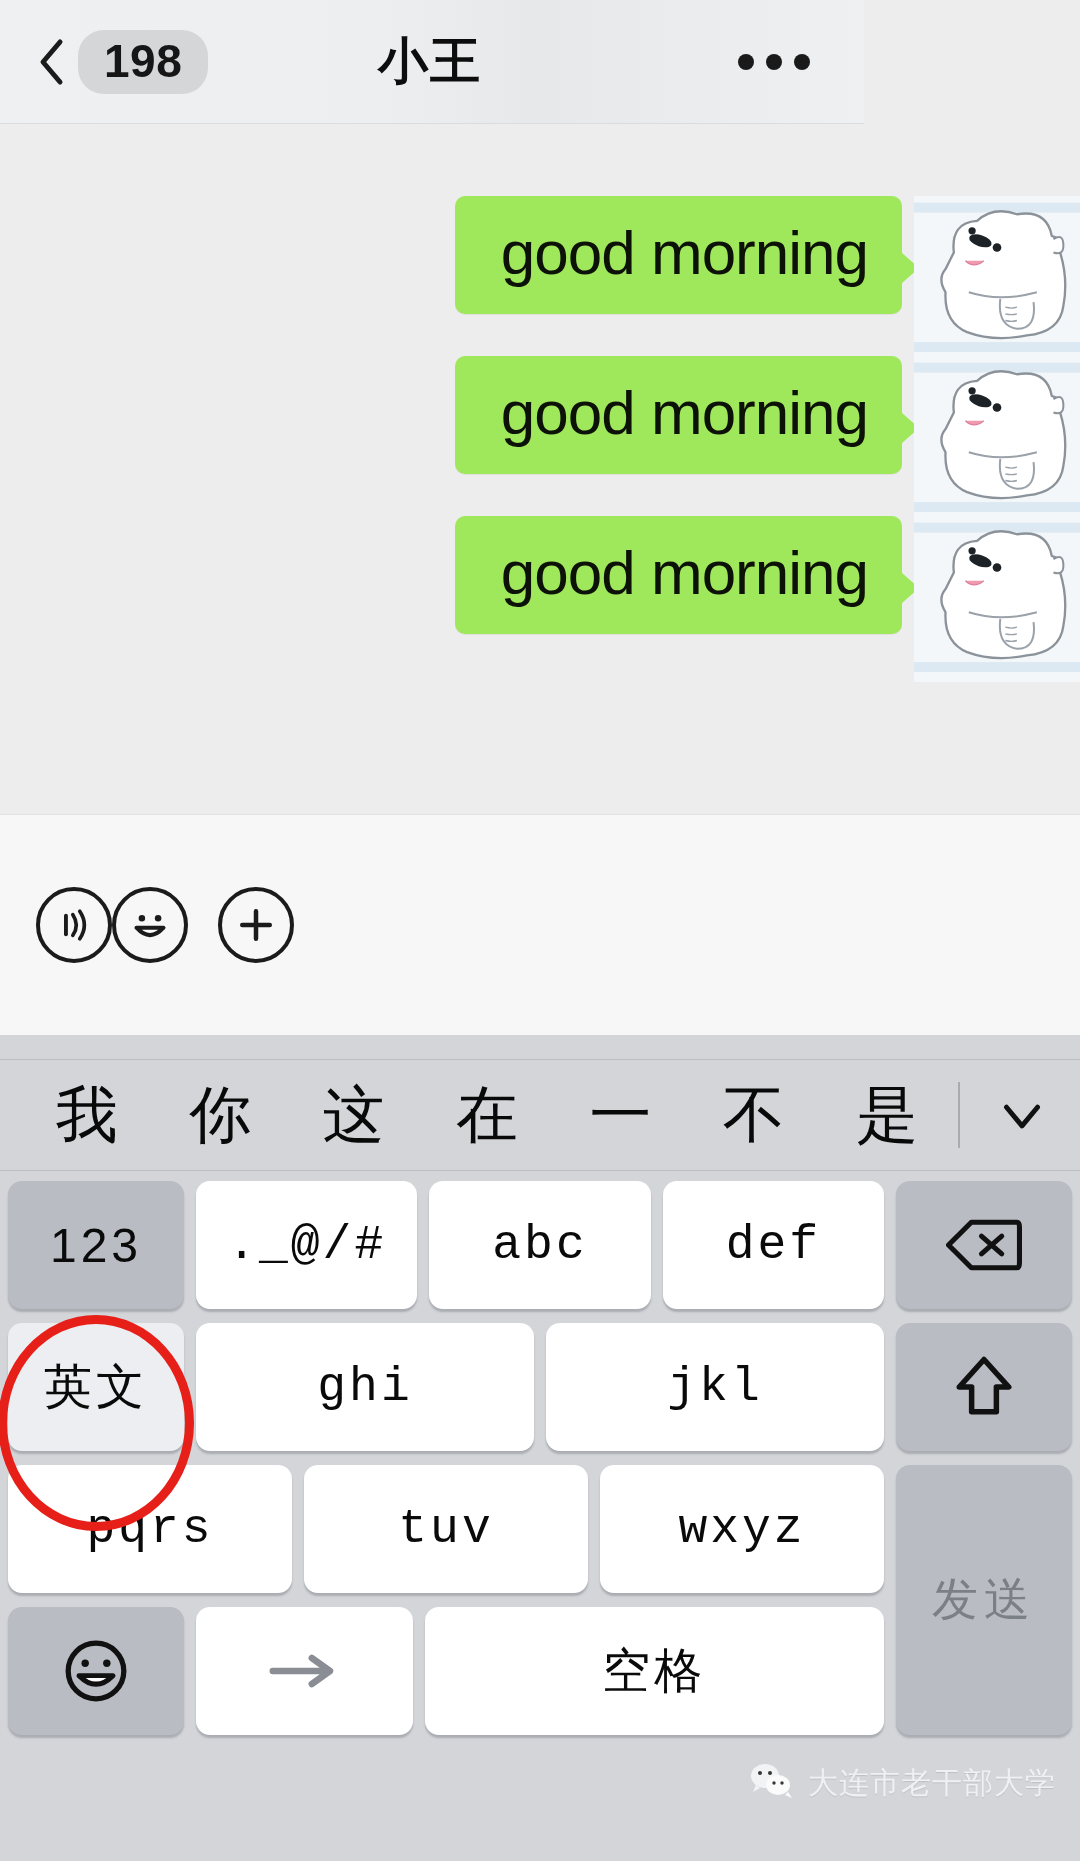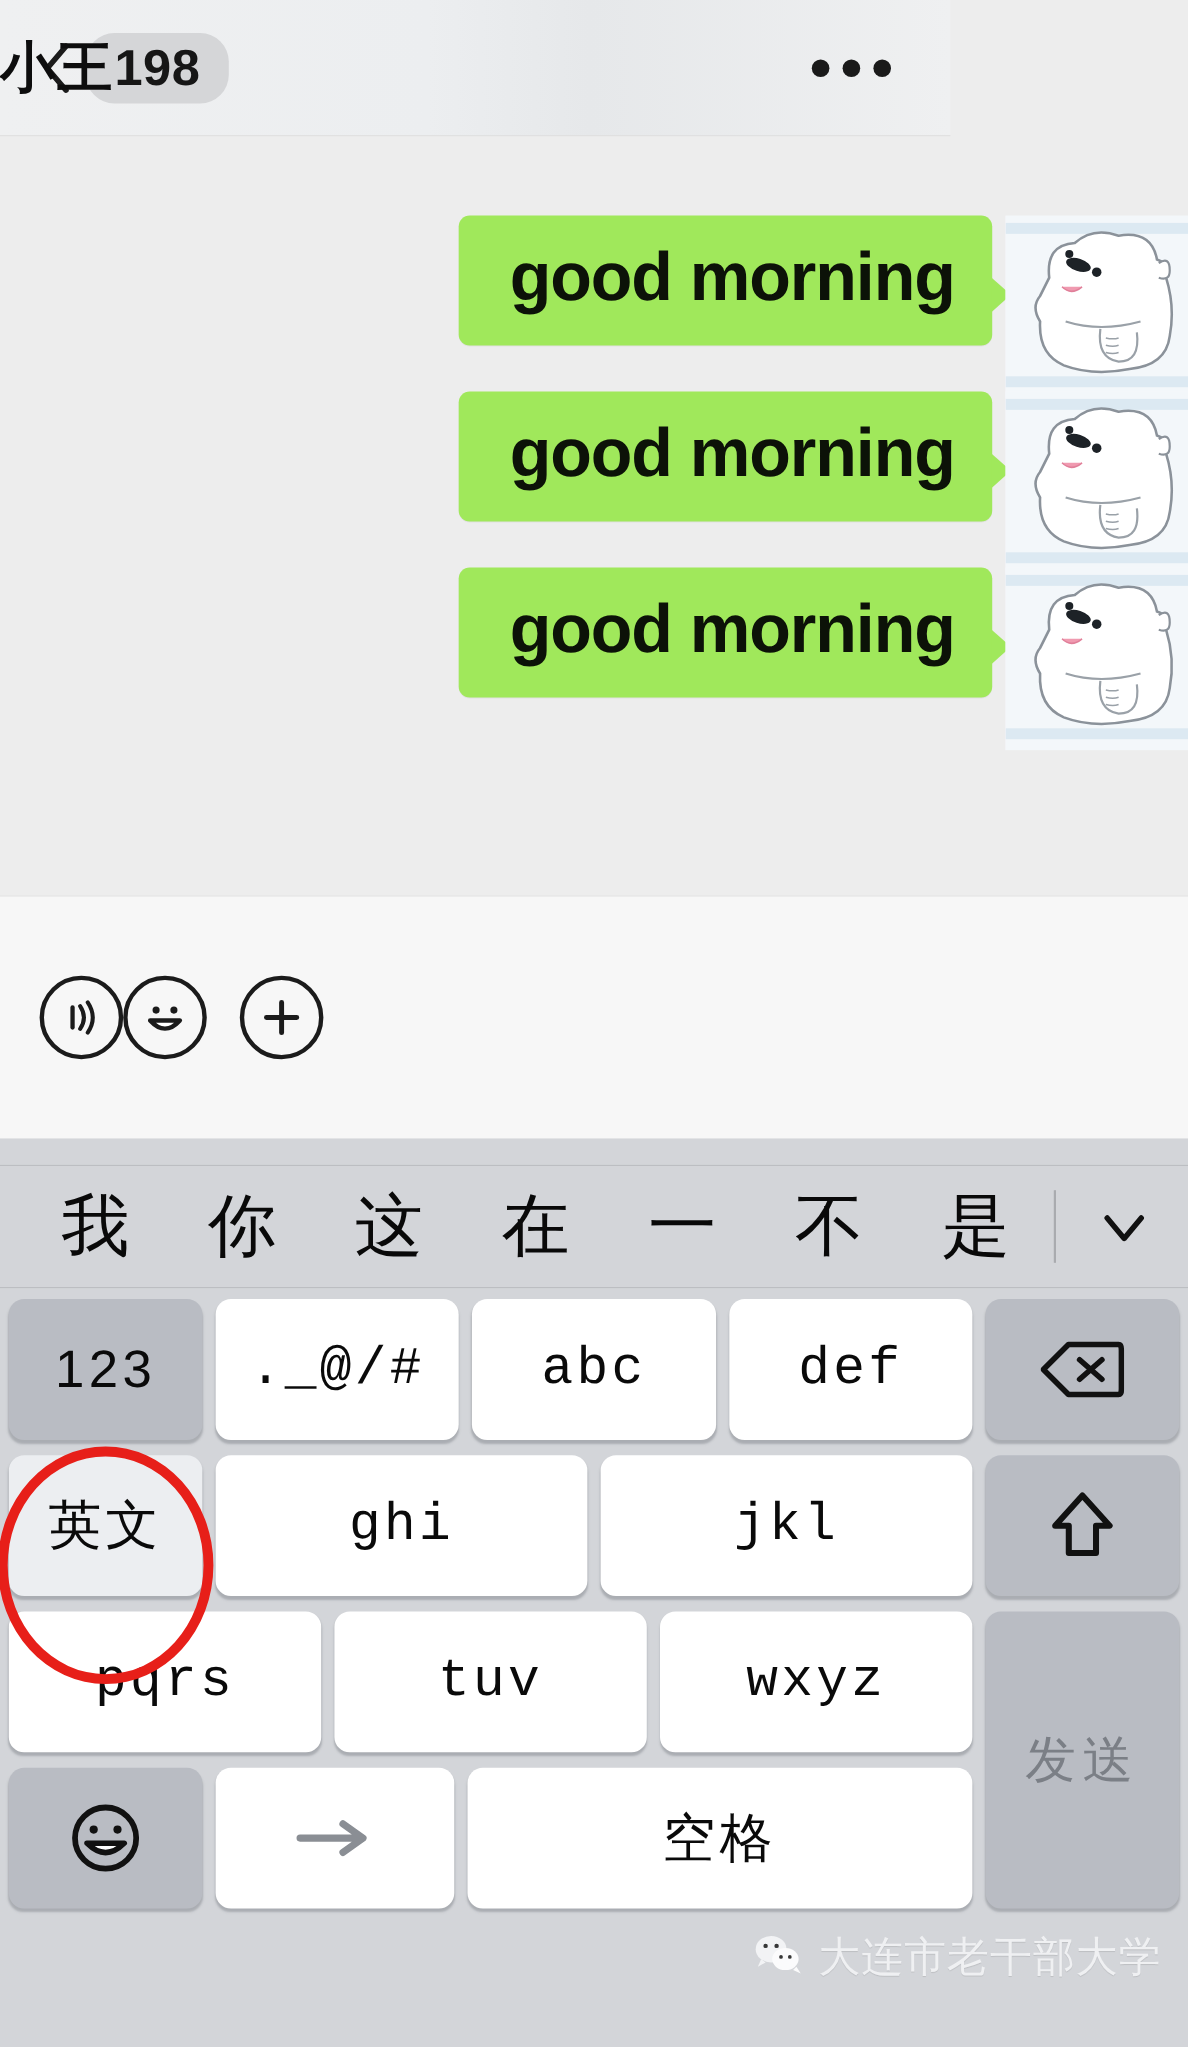--- a/index.html
+++ b/index.html
@@ -46,21 +46,21 @@
     padding: 8px 26px 10px 26px;
     font-size: 46px;
     font-weight: 700;
     color: #161616;
     letter-spacing: 0.5px;
     line-height: 1;
   }
   .hdr-title {
     position: absolute;
     left: 0; right: 4px;
-    text-align: left;
+    text-align: center;
     font-size: 50px;
     font-weight: 700;
     color: #0d0d0d;
     letter-spacing: 2px;
   }
   .hdr-more {
     position: absolute;
     right: 54px;
     display: flex;
     gap: 12px;
@@ -94,21 +94,21 @@
     background: #a0e85b;
     padding: 26px 34px 30px 46px;
     border-radius: 10px;
     min-width: 430px;
     box-shadow: 0 1px 0 rgba(0,0,0,0.05);
   }
   .bubble-text {
     font-size: 62px;
     line-height: 1;
     color: #0c1208;
-    font-weight: 700;
+    font-weight: 400;
     letter-spacing: -1px;
     white-space: nowrap;
   }
   .bubble::after {
     content: "";
     position: absolute;
     right: -17px;
     top: 56px;
     width: 0; height: 0;
     border-top: 16px solid transparent;
@@ -276,21 +276,21 @@
     position: absolute;
     right: 24px;
     bottom: 56px;
     display: flex;
     align-items: center;
     gap: 12px;
     opacity: 0.92;
     z-index: 30;
   }
   .wm-text {
-    font-size: 38px;
+    font-size: 30px;
     color: #f2f3f5;
     letter-spacing: 1px;
     text-shadow: 0 1px 1px rgba(0,0,0,0.12);
     white-space: nowrap;
   }
 </style>
 </head>
 <body>
 
 <div class="phone">

